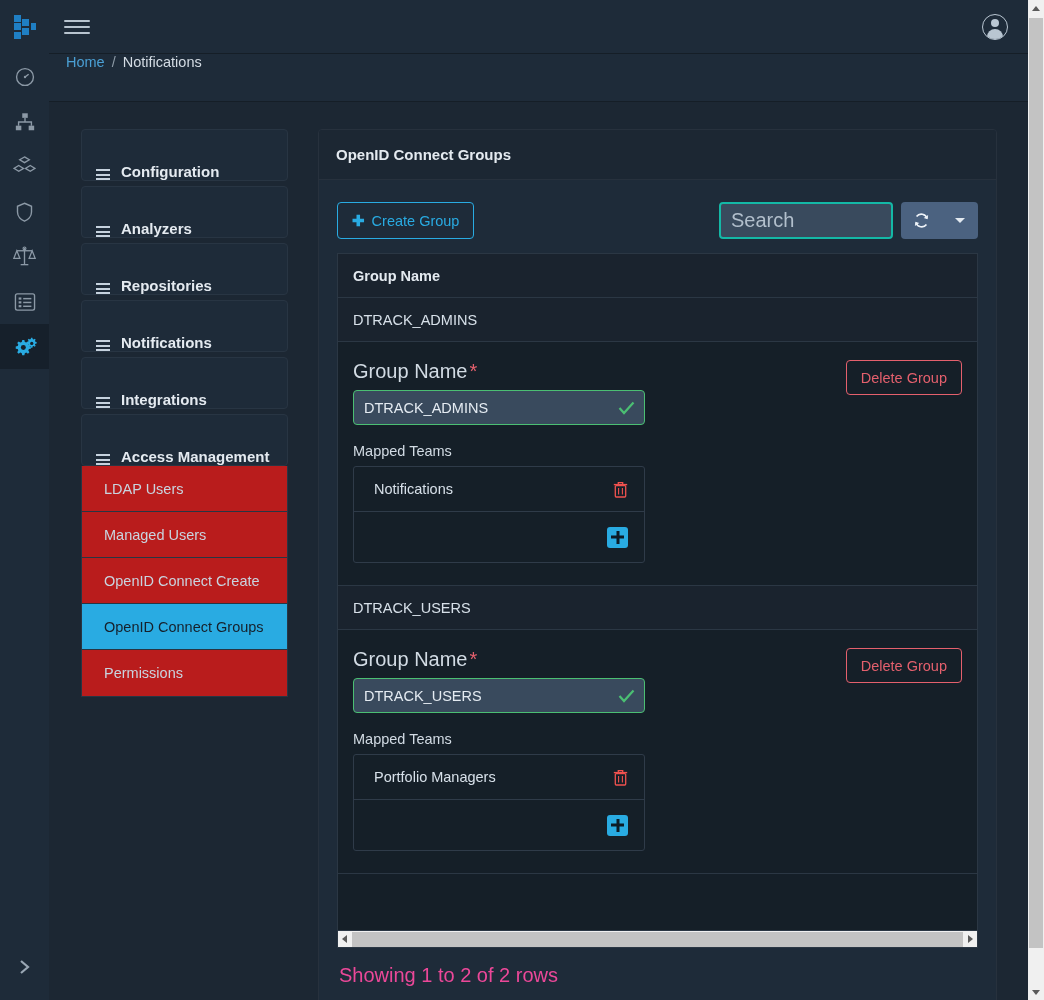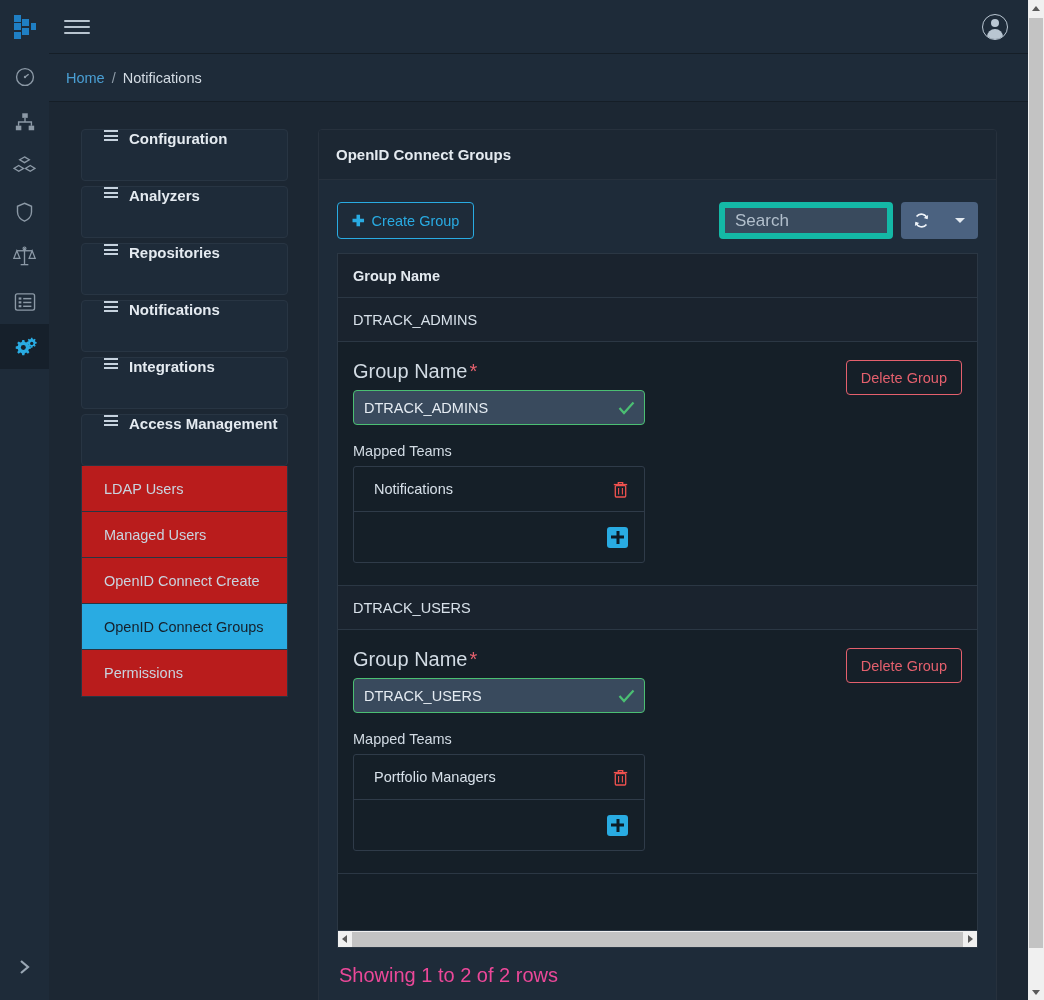--- a/index.html
+++ b/index.html
@@ -110,40 +110,40 @@
   
   .content {
     position: absolute; top: 54px; left: 49px;
     width: 979px; height: 946px;
     background: #1c2733;
   }
   .breadcrumb-bar {
     height: 48px;
     background: #1e2b39;
     border-bottom: 1px solid #151e27;
-    display: flex; align-items: center;
+    display: flex; 
     padding-left: 17px;
     font-size: 14.5px;
   }
   .bc-link { color: #4a9fd4; cursor: pointer; }
   .bc-sep { color: #8d9aa6; margin: 0 7px; }
   .bc-cur { color: #d4dce4; }
 
   .page-body { padding: 27px 31px 0 32px; display: flex; gap: 30px; }
 
   
   .adminnav { width: 207px; flex: 0 0 207px; }
   .acc-header {
     height: 52px;
     background: #1e2b39;
     border: 1px solid #283543;
     border-radius: 4px;
     margin-bottom: 5px;
-    display: flex; align-items: flex-start;
-    padding-left: 22px;
+    display: flex; align-items: flex-end;
+    padding-left: 14px;
     color: #e4eaf0;
     font-size: 15px; font-weight: bold;
     cursor: pointer;
   }
   .bars-ic {
     width: 14px; height: 11px; margin-right: 11px;
     display: flex; flex-direction: column; justify-content: space-between;
     flex: 0 0 14px;
   }
   .bars-ic i { display: block; height: 2px; background: #c6d2de; }
@@ -196,24 +196,24 @@
     font-size: 14.5px;
     font-family: inherit;
     display: flex; align-items: center; gap: 7px;
     cursor: pointer;
   }
   .plus-ic { font-weight: bold; font-size: 15px; line-height: 1; }
   .toolbar-right { margin-left: auto; display: flex; gap: 8px; }
   .search-box {
     width: 174px; height: 37px;
     background: #394a5d;
-    border: 6px solid #14b8a6;
+    border: 2px solid #14b8a6;
     border-radius: 4px;
     color: #e0e7ee;
-    font-size: 17px;
+    font-size: 20px;
     font-family: inherit;
     padding: 0 10px;
     outline: none;
   }
   .search-box::placeholder { color: #b2bfcc; }
   .refresh-group {
     display: flex; align-items: center;
     height: 37px;
     background: #4b6280;
     border-radius: 4px;

